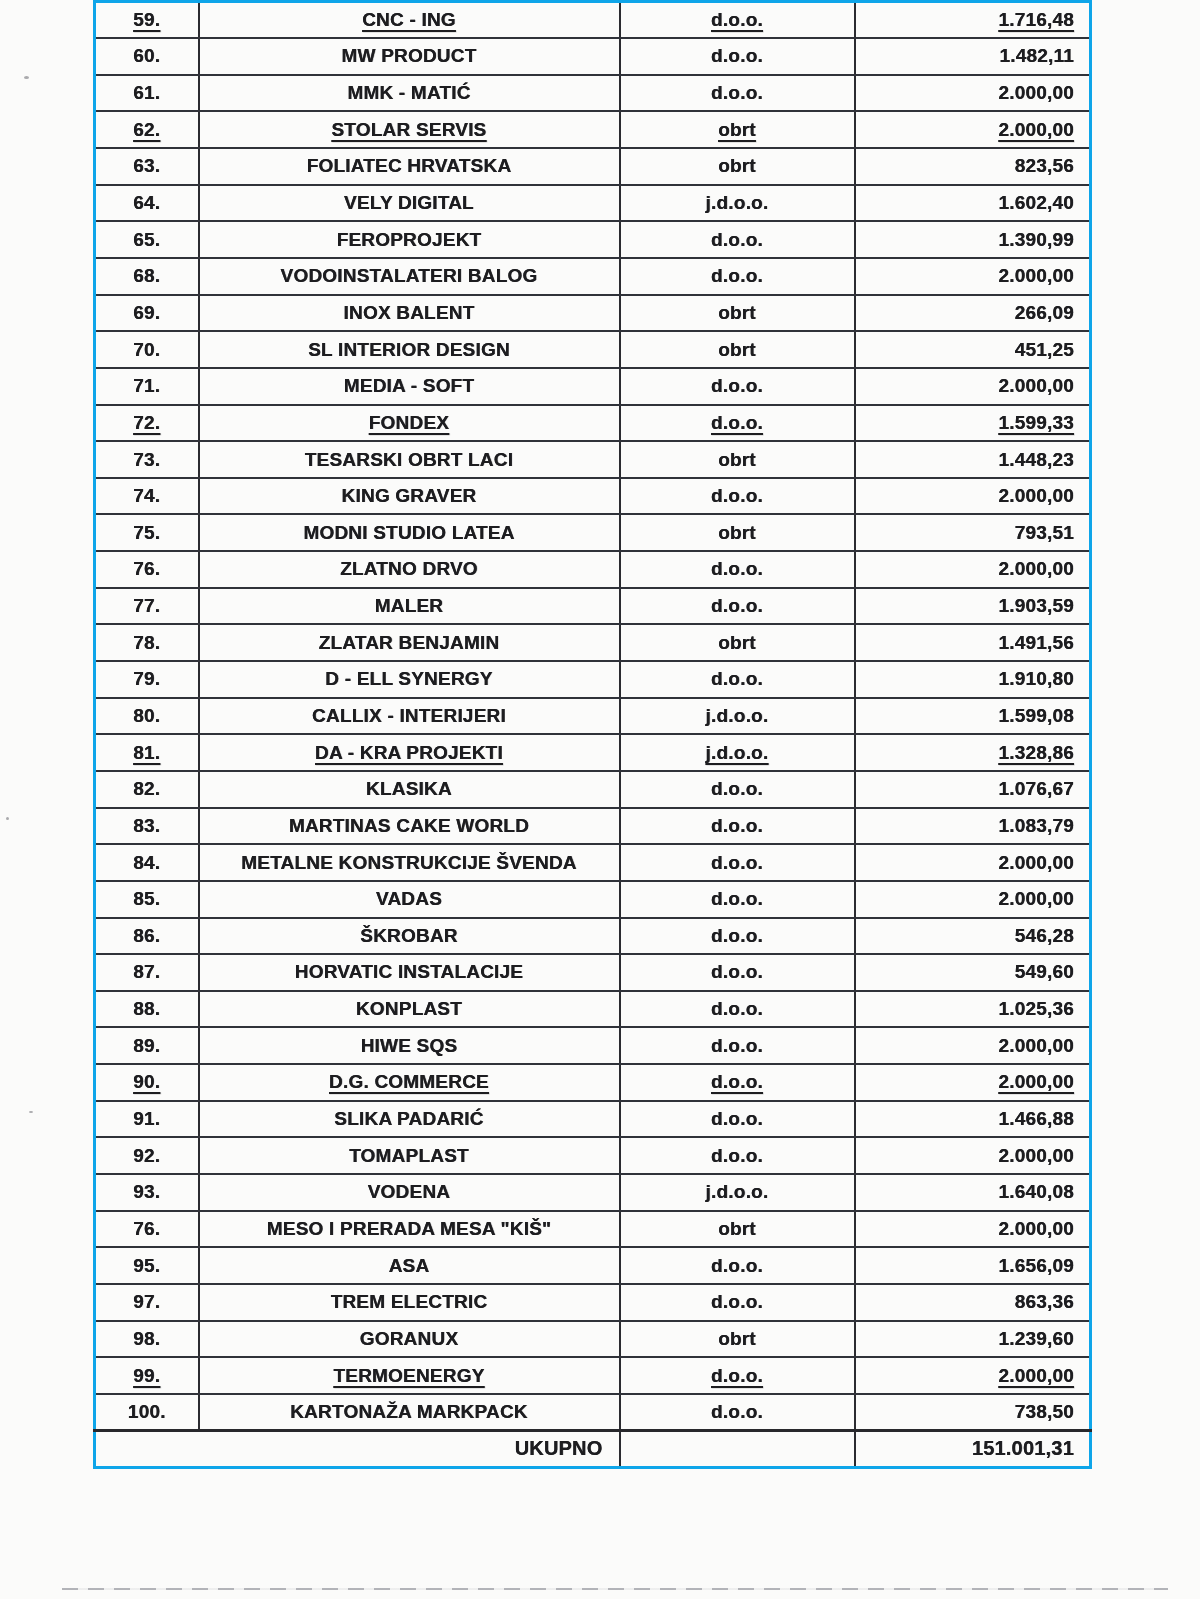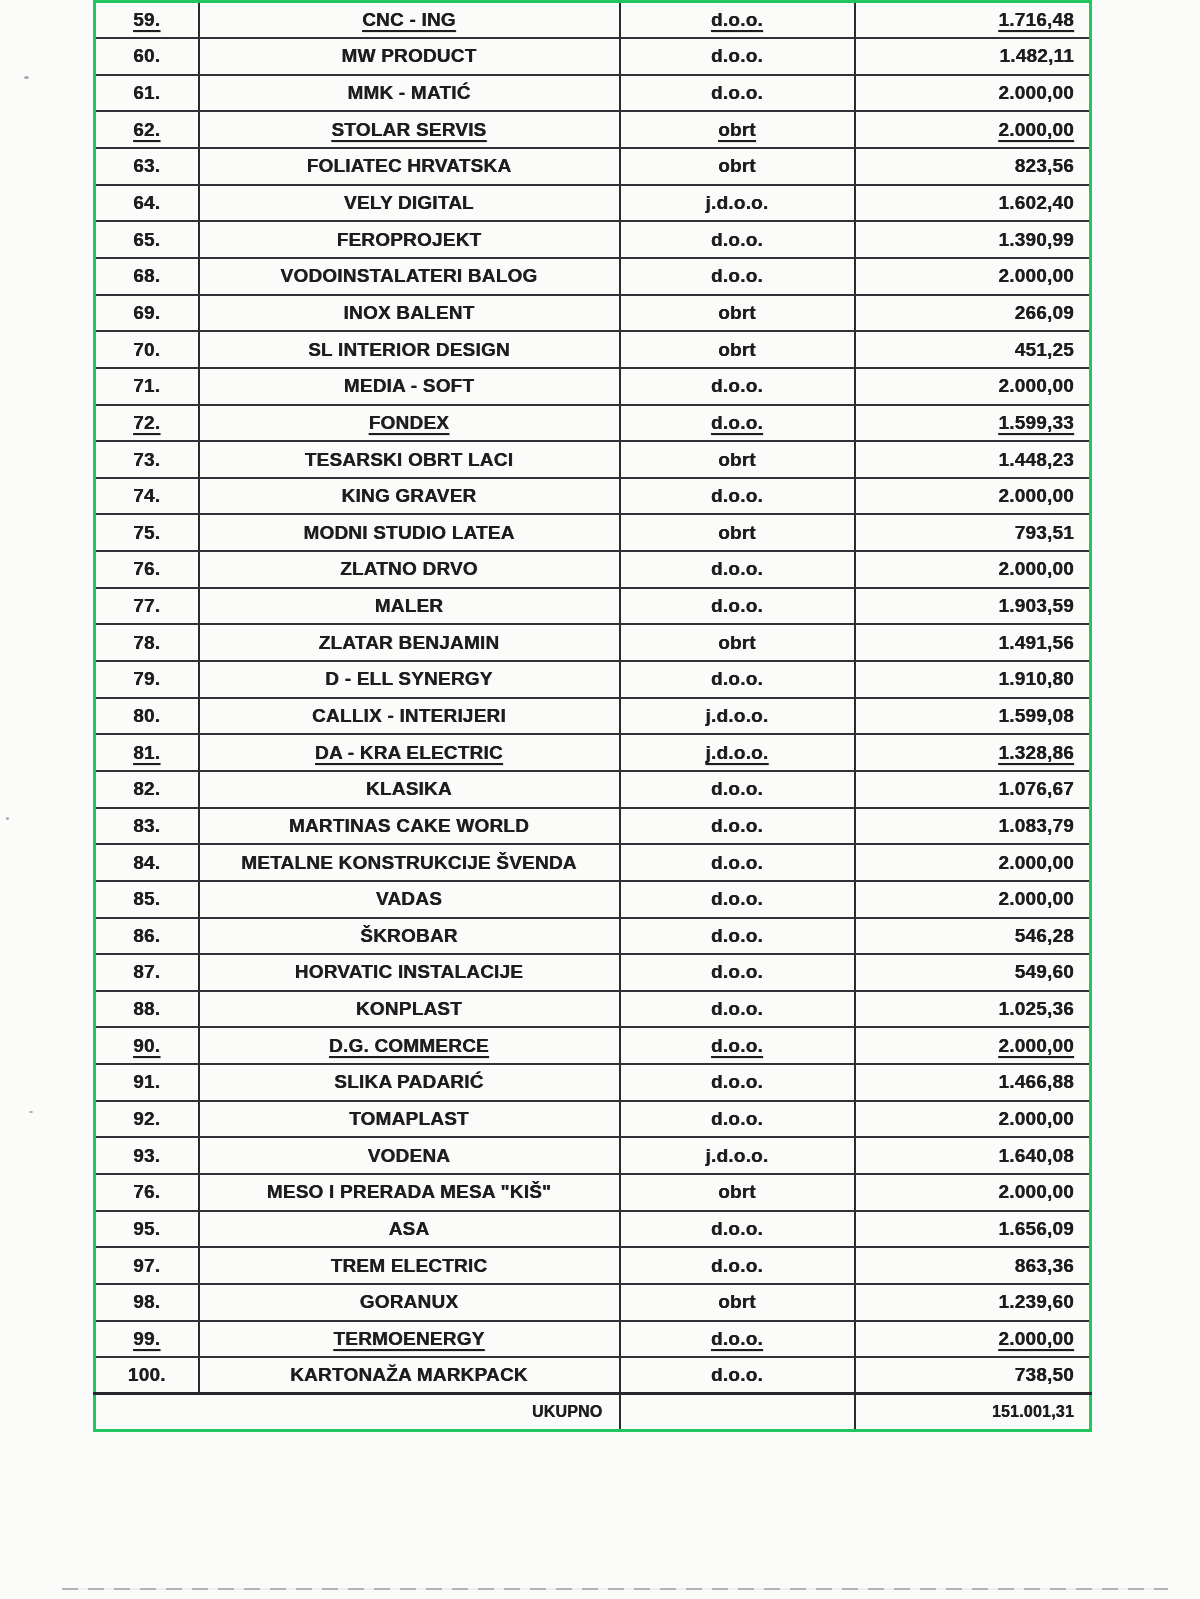--- a/index.html
+++ b/index.html
@@ -19,21 +19,21 @@
     position: absolute;
     inset: 0;
   }
   table.tbl {
     position: absolute;
     left: 93px;
     top: 0px;
     width: 999px;
     border-collapse: collapse;
     table-layout: fixed;
-    border: 3px solid #22c55e;
+    border: 3px solid #0ea5e9;
   }
   col.c-num  { width: 104px; }
   col.c-name { width: 421px; }
   col.c-form { width: 235px; }
   col.c-amt  { width: auto;  }
   .tbl tr { height: 36.65px; }
   .tbl td {
     border: 2px solid #2b2b30;
     border-bottom-color: #303239;
     padding: 0;
@@ -49,21 +49,21 @@
   td.num  { text-align: center; }
   td.name { text-align: center; }
   td.form { text-align: center; }
   td.amt  { text-align: right; padding-right: 15px; }
   tr.u td {
     text-decoration: underline;
     text-decoration-thickness: 1.5px;
     text-underline-offset: 4px;
   }
   tr.total-row td {
-    font-size: 16px;
+    font-size: 20px;
     border-top: 3px solid #28282c;
   }
   td.total-label {
     text-align: right;
     padding-right: 16px;
   }
   
   .shadow-line {
     position: absolute;
     left: 62px;
@@ -207,21 +207,21 @@
     <td class="amt">1.910,80</td>
   </tr>
         <tr>
     <td class="num" ,="">80.</td>
     <td class="name">CALLIX - INTERIJERI</td>
     <td class="form">j.d.o.o.</td>
     <td class="amt">1.599,08</td>
   </tr>
         <tr class="u">
     <td class="num" ,="">81.</td>
-    <td class="name">DA - KRA ELECTRIC</td>
+    <td class="name">DA - KRA PROJEKTI</td>
     <td class="form">j.d.o.o.</td>
     <td class="amt">1.328,86</td>
   </tr>
         <tr>
     <td class="num" ,="">82.</td>
     <td class="name">KLASIKA</td>
     <td class="form">d.o.o.</td>
     <td class="amt">1.076,67</td>
   </tr>
         <tr>
@@ -252,20 +252,26 @@
     <td class="num" ,="">87.</td>
     <td class="name">HORVATIC INSTALACIJE</td>
     <td class="form">d.o.o.</td>
     <td class="amt">549,60</td>
   </tr>
         <tr>
     <td class="num" ,="">88.</td>
     <td class="name">KONPLAST</td>
     <td class="form">d.o.o.</td>
     <td class="amt">1.025,36</td>
+  </tr>
+        <tr>
+    <td class="num" ,="">89.</td>
+    <td class="name">HIWE SQS</td>
+    <td class="form">d.o.o.</td>
+    <td class="amt">2.000,00</td>
   </tr>
         <tr class="u">
     <td class="num" ,="">90.</td>
     <td class="name">D.G. COMMERCE</td>
     <td class="form">d.o.o.</td>
     <td class="amt">2.000,00</td>
   </tr>
         <tr>
     <td class="num" ,="">91.</td>
     <td class="name">SLIKA PADARIĆ</td>

